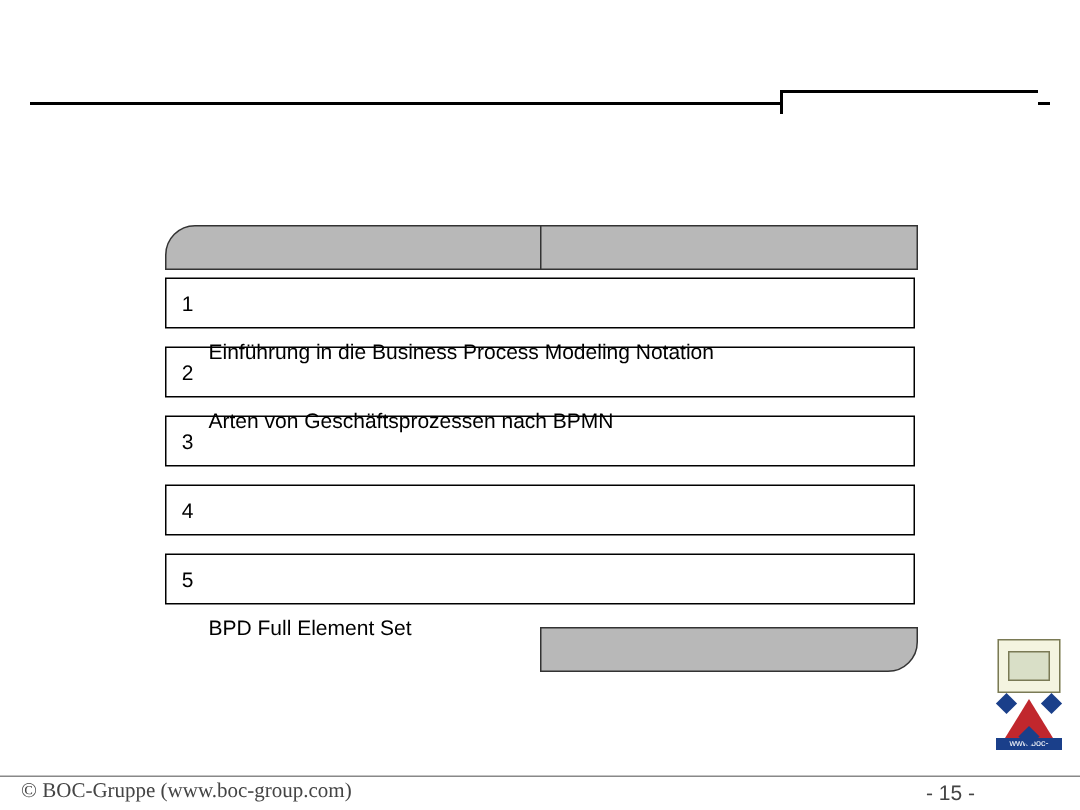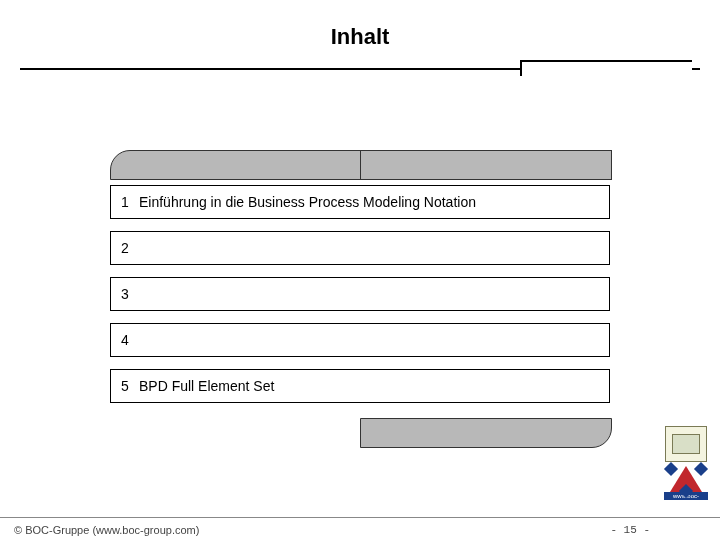--- a/index.html
+++ b/index.html
@@ -89,42 +89,43 @@
     color: #000;
     background: #fff;
   }
   .toc-num {
     width: 28px;
     text-align: center;
     flex-shrink: 0;
   }
   .toc-label {
     flex: 1;
+    margin-top: 32px;
   }
   .footer-line {
     position: absolute;
     bottom: 22px;
     left: 0;
     width: 720px;
     border-top: 1px solid #888;
   }
   .footer-left {
     position: absolute;
     bottom: 4px;
     left: 14px;
-    font-size: 11px;
+    font-size: 14px;
     color: #444;
+    font-family: Liberation Serif, serif;
   }
   .footer-right {
     position: absolute;
     bottom: 4px;
     right: 70px;
-    font-size: 11px;
+    font-size: 14px;
     color: #444;
-    font-family: Liberation Mono, monospace;
   }
   .logo-block {
     position: absolute;
     right: 10px;
     bottom: 30px;
     width: 48px;
     text-align: center;
   }
   .wu-logo {
     width: 40px;
@@ -173,35 +174,35 @@
     color:#fff;
     line-height:8px;
     overflow:hidden;
   }
 </style>
 </head>
 <body>
 
 <div class="slide">
 
-  <div class="title">Inhalt</div>
 
   <div class="hr-top"></div>
   <div class="tab-cut"></div>
 
   <div class="pill-top-left"></div>
   <div class="pill-top-right"></div>
 
   <div class="toc-list">
     <div class="toc-item">
       <div class="toc-num">1</div>
       <div class="toc-label">Einführung in die Business Process Modeling Notation</div>
     </div>
     <div class="toc-item">
       <div class="toc-num">2</div>
+      <div class="toc-label">Arten von Geschäftsprozessen nach BPMN</div>
     </div>
     <div class="toc-item">
       <div class="toc-num">3</div>
     </div>
     <div class="toc-item">
       <div class="toc-num">4</div>
     </div>
     <div class="toc-item">
       <div class="toc-num">5</div>
       <div class="toc-label">BPD Full Element Set</div>

